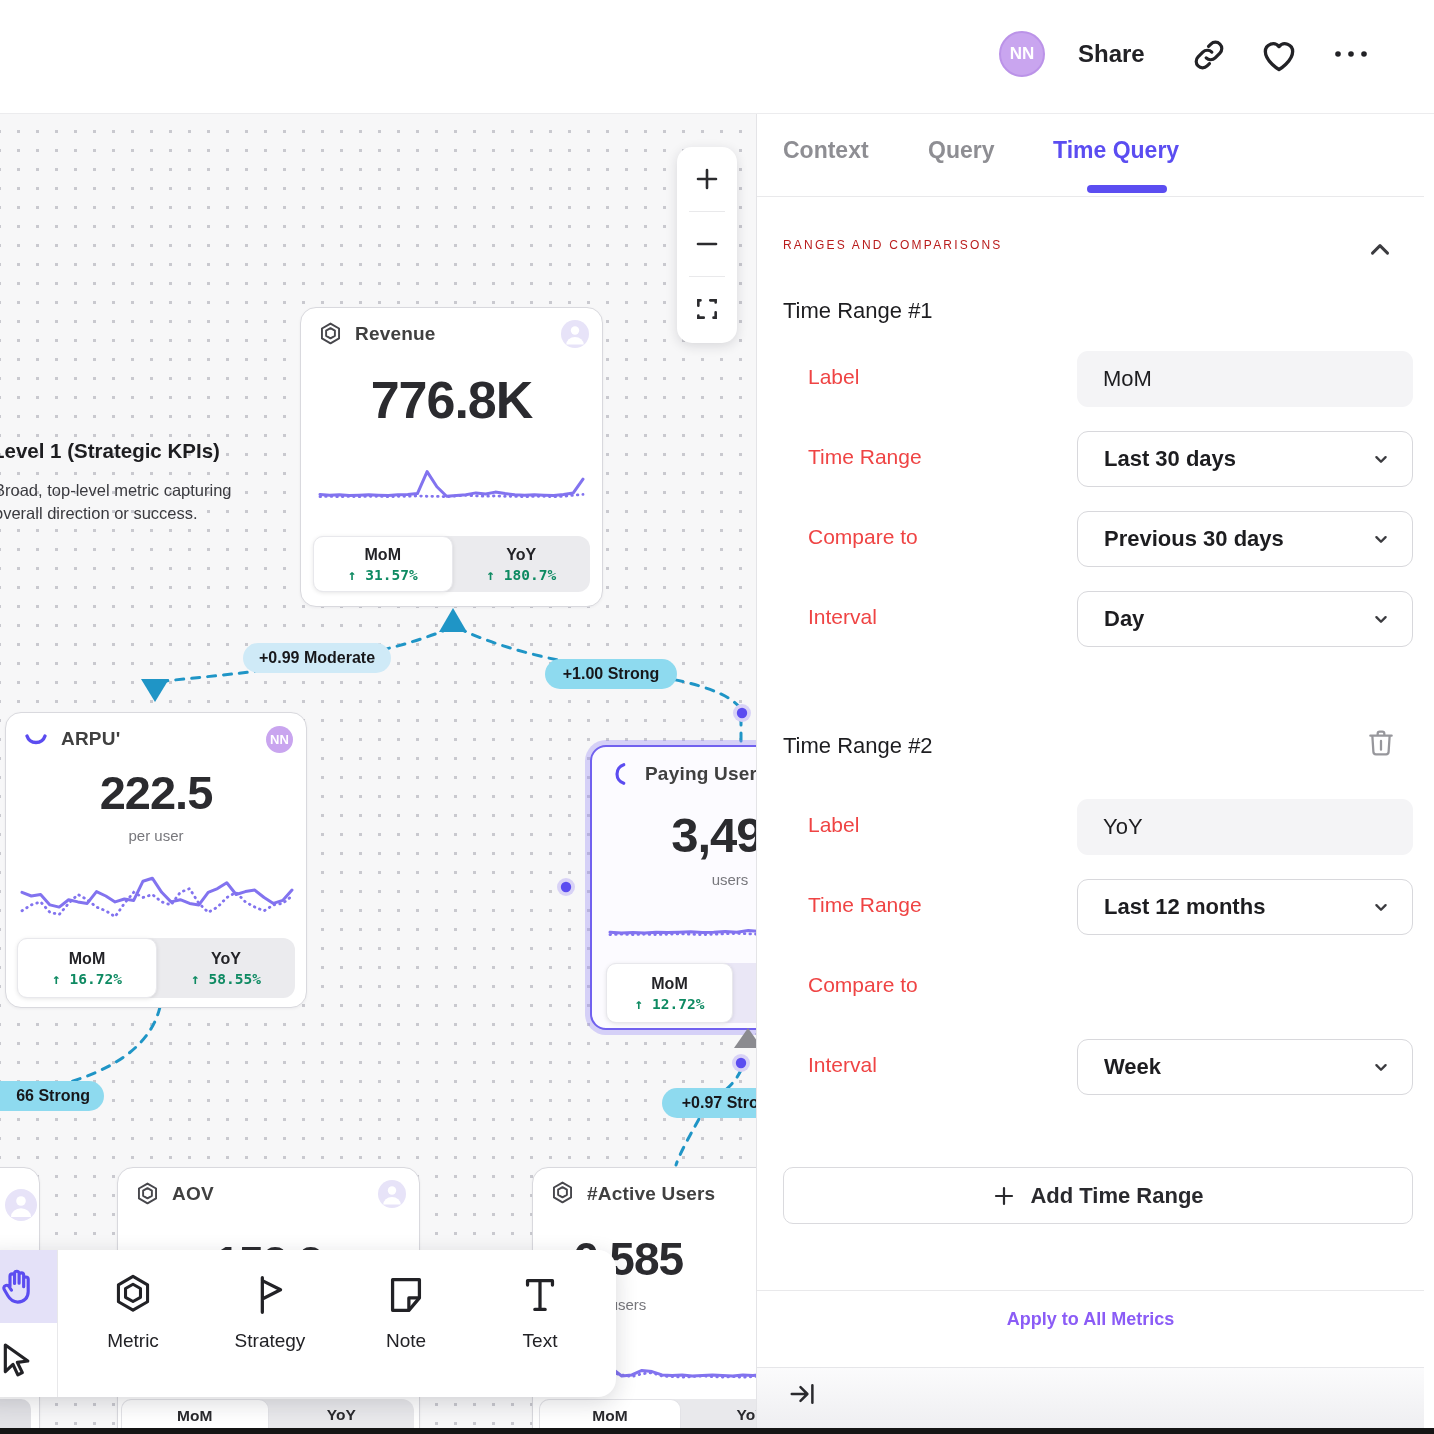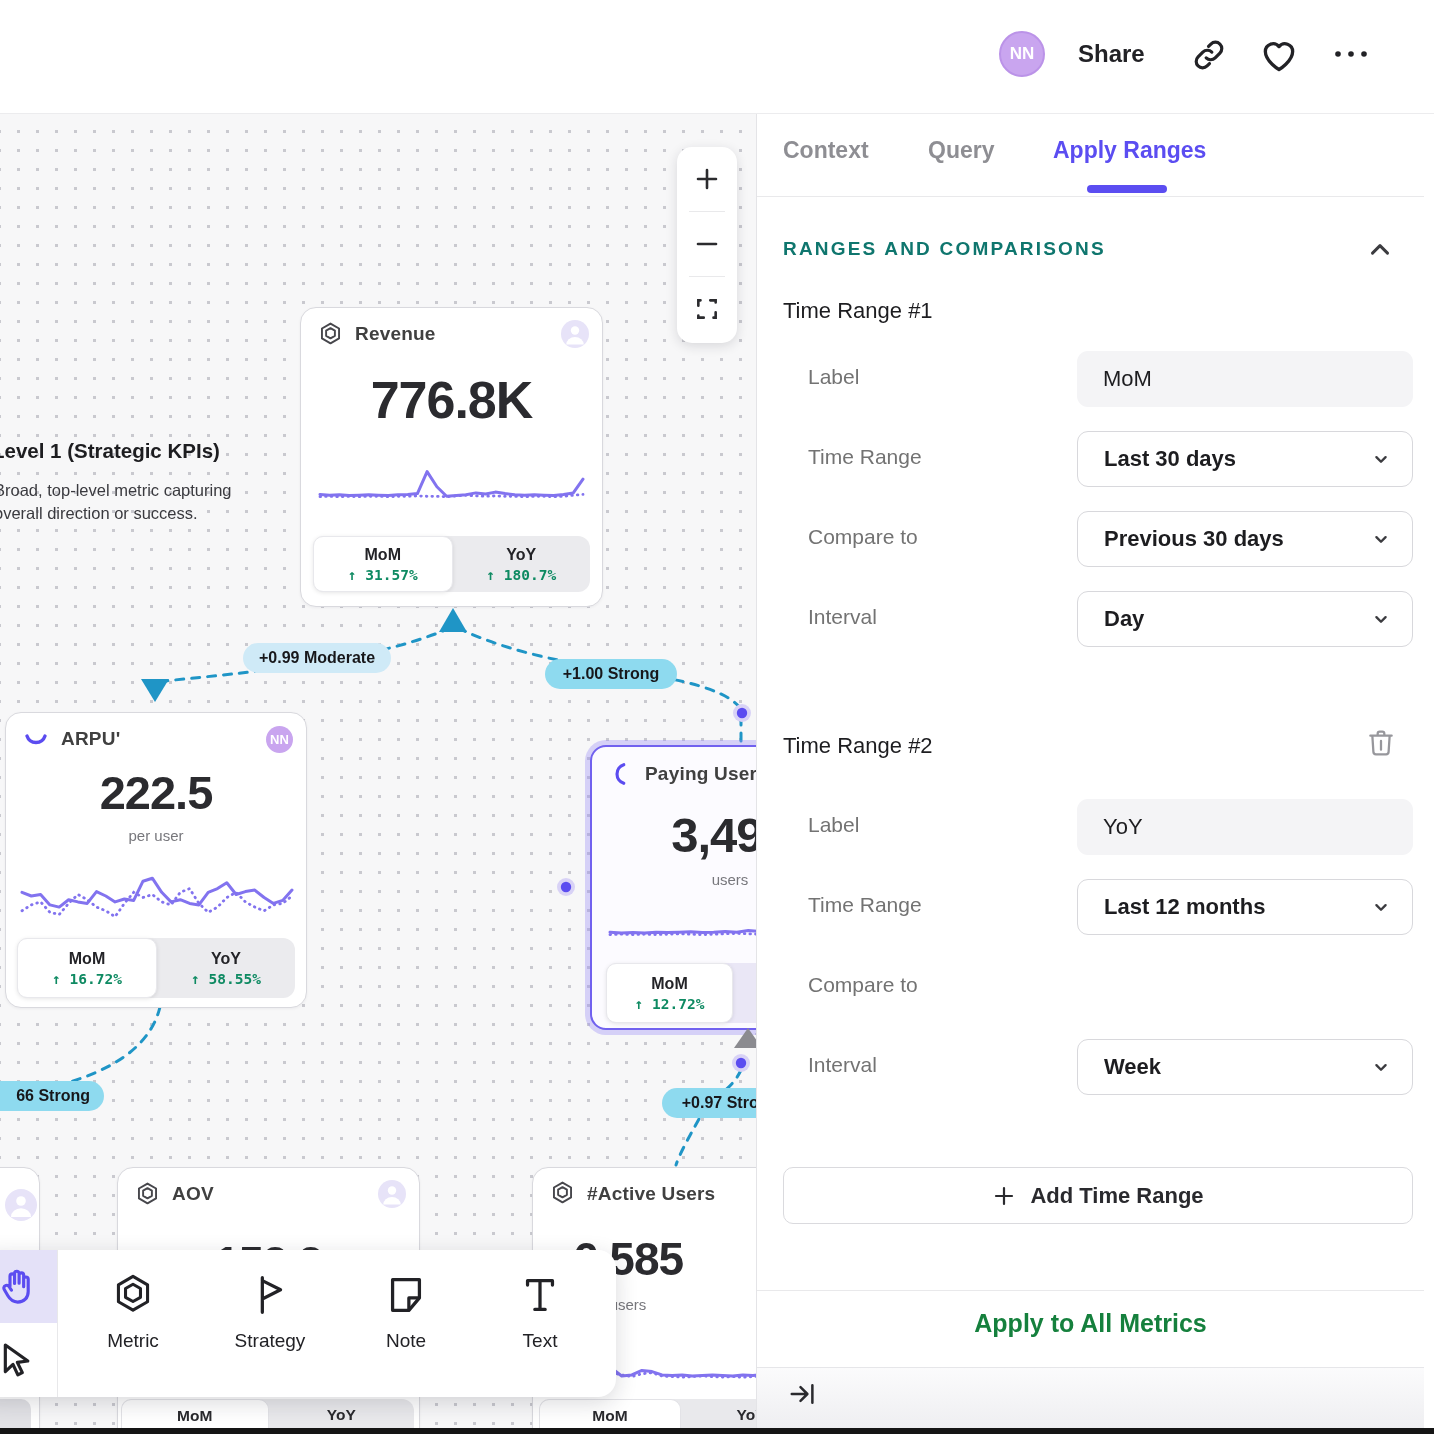--- a/index.html
+++ b/index.html
@@ -17,34 +17,34 @@
   .tb-share{position:absolute;left:1078px;top:40px;font-size:24px;font-weight:600;color:#222226;}
   .tb-icon{position:absolute;cursor:pointer;}
 
   
   #panel{position:absolute;left:756px;top:113px;width:667px;height:1321px;background:#fff;
          border-left:1px solid #e4e4e7;z-index:9;}
   .tab{position:absolute;top:24px;font-size:23px;font-weight:600;color:#8e8e93;}
   .tab.active{color:#5b4df1;}
   .tab-underline{position:absolute;left:330px;top:72px;width:80px;height:8px;border-radius:5px;background:#5b4df1;}
   .pdivider{position:absolute;left:0;width:667px;height:1px;background:#e9e9eb;}
-  .section-hd{position:absolute;left:26px;top:125px;font-size:19px;font-weight:700;
-              letter-spacing:2.2px;color:#0f766e;}
+  .section-hd{position:absolute;left:26px;top:125px;font-size:12px;font-weight:400;
+              letter-spacing:2.2px;color:#b91c1c;}
   .range-title{position:absolute;left:26px;font-size:22px;font-weight:400;color:#1d1d20;}
-  .flabel{position:absolute;left:51px;font-size:21px;color:#737373;}
+  .flabel{position:absolute;left:51px;font-size:21px;color:#ef4444;}
   .fcontrol{position:absolute;left:320px;width:336px;height:56px;box-sizing:border-box;
             display:flex;align-items:center;border-radius:11px;}
   .finput{background:#f4f4f6;padding-left:26px;font-size:22px;font-weight:500;color:#1d1d20;}
   .fselect{background:#fff;border:1.5px solid #d8d8dc;padding:0 20px 0 26px;font-size:22px;
            font-weight:600;color:#1d1d20;justify-content:space-between;cursor:pointer;}
   .addbtn{position:absolute;left:26px;top:1054px;width:630px;height:57px;box-sizing:border-box;
           border:1.5px solid #dadade;border-radius:10px;background:#fff;display:flex;gap:14px;
           align-items:center;justify-content:center;font-size:22px;font-weight:600;color:#2a2a2e;cursor:pointer;}
-  .applyall{position:absolute;left:0;top:1196px;width:667px;text-align:center;font-size:25px;
-            font-weight:600;color:#15803d;cursor:pointer;}
+  .applyall{position:absolute;left:0;top:1196px;width:667px;text-align:center;font-size:18px;
+            font-weight:600;color:#8b5cf6;cursor:pointer;}
   .pfooter{position:absolute;left:0;top:1254px;width:667px;height:67px;
            background:linear-gradient(#fbfbfc,#ededf0);border-top:1px solid #e6e6e9;}
 
   
   #canvas{position:absolute;left:0;top:113px;width:767px;height:1321px;overflow:hidden;
           background-color:#f7f7f8;
           background-image:radial-gradient(#c9c9cf 1.5px,transparent 1.5px);
           background-size:19px 19px;background-position:9px 9px;z-index:1;}
   .note-title{position:absolute;left:-8px;top:326px;font-size:20.5px;font-weight:700;color:#1d1d20;white-space:nowrap;}
   .note-body{position:absolute;left:-6px;top:366px;font-size:16.5px;line-height:23px;color:#3a3a3f;white-space:nowrap;}
@@ -368,21 +368,21 @@
           <circle cx="7" cy="10" r="2.8" fill="#222226"></circle>
           <circle cx="20" cy="10" r="2.8" fill="#222226"></circle>
           <circle cx="33" cy="10" r="2.8" fill="#222226"></circle>
         </svg>
     </div>
   </div>
 
   <div id="panel">
     <span class="tab" style="left:26px;">Context</span>
     <span class="tab" style="left:171px;">Query</span>
-    <span class="tab active" style="left:296px;">Apply Ranges</span>
+    <span class="tab active" style="left:296px;">Time Query</span>
     <div class="tab-underline"></div>
     <div class="pdivider" style="top:83px;"></div>
 
     <div class="section-hd">RANGES AND COMPARISONS</div>
     <span class="abs" style="left:608px;top:122px;">
       <svg width="30" height="30" viewBox="0 0 24 24" fill="none" stroke="#3c3c40" stroke-width="2.4" stroke-linecap="round" stroke-linejoin="round">
           <path d="M6 14.5l6-6 6 6"></path>
         </svg>
     </span>
 

